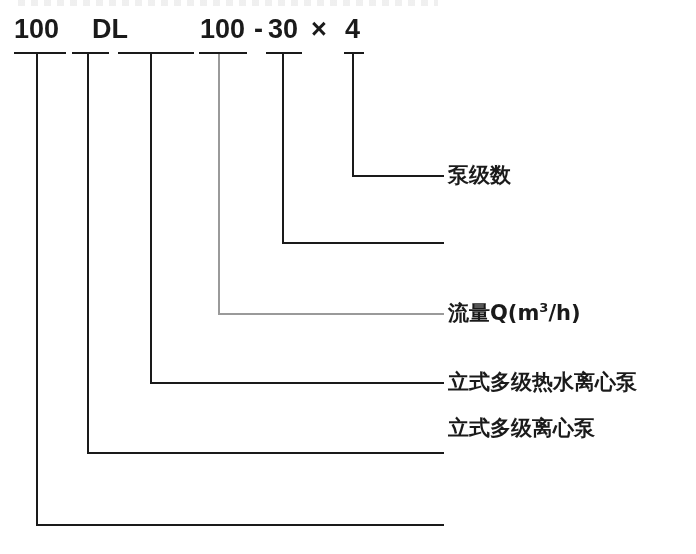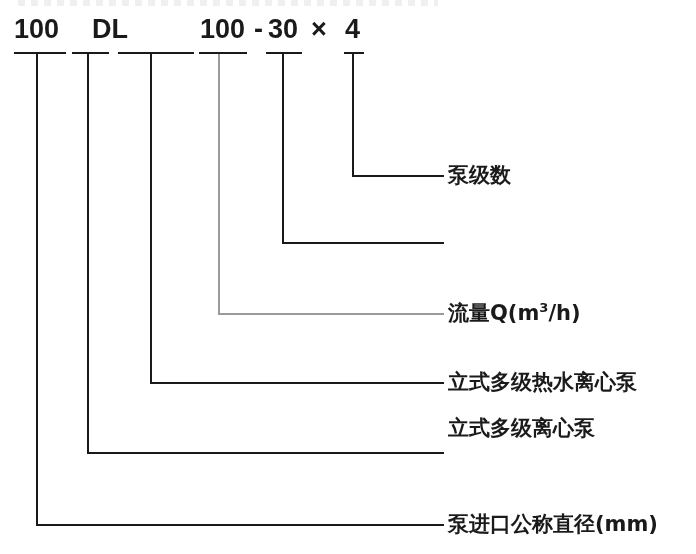--- a/index.html
+++ b/index.html
@@ -137,15 +137,14 @@
   <div class="vline" style="left:150px; top:54px; height:330px;"></div>
   <div class="hline" style="left:150px; top:382px; width:294px;"></div>
   <div class="label" style="left:448px; top:370px;">立式多级热水离心泵</div>
 
   <div class="vline" style="left:87px; top:54px; height:400px;"></div>
   <div class="hline" style="left:87px; top:452px; width:357px;"></div>
   <div class="label" style="left:448px; top:416px;">立式多级离心泵</div>
 
   <div class="vline" style="left:36px; top:54px; height:472px;"></div>
   <div class="hline" style="left:36px; top:524px; width:408px;"></div>
-  <div class="label" style="left:448px; top:512px;">泵进口公称直径(mm)</div>
 
 </div>
 
 </body></html>

